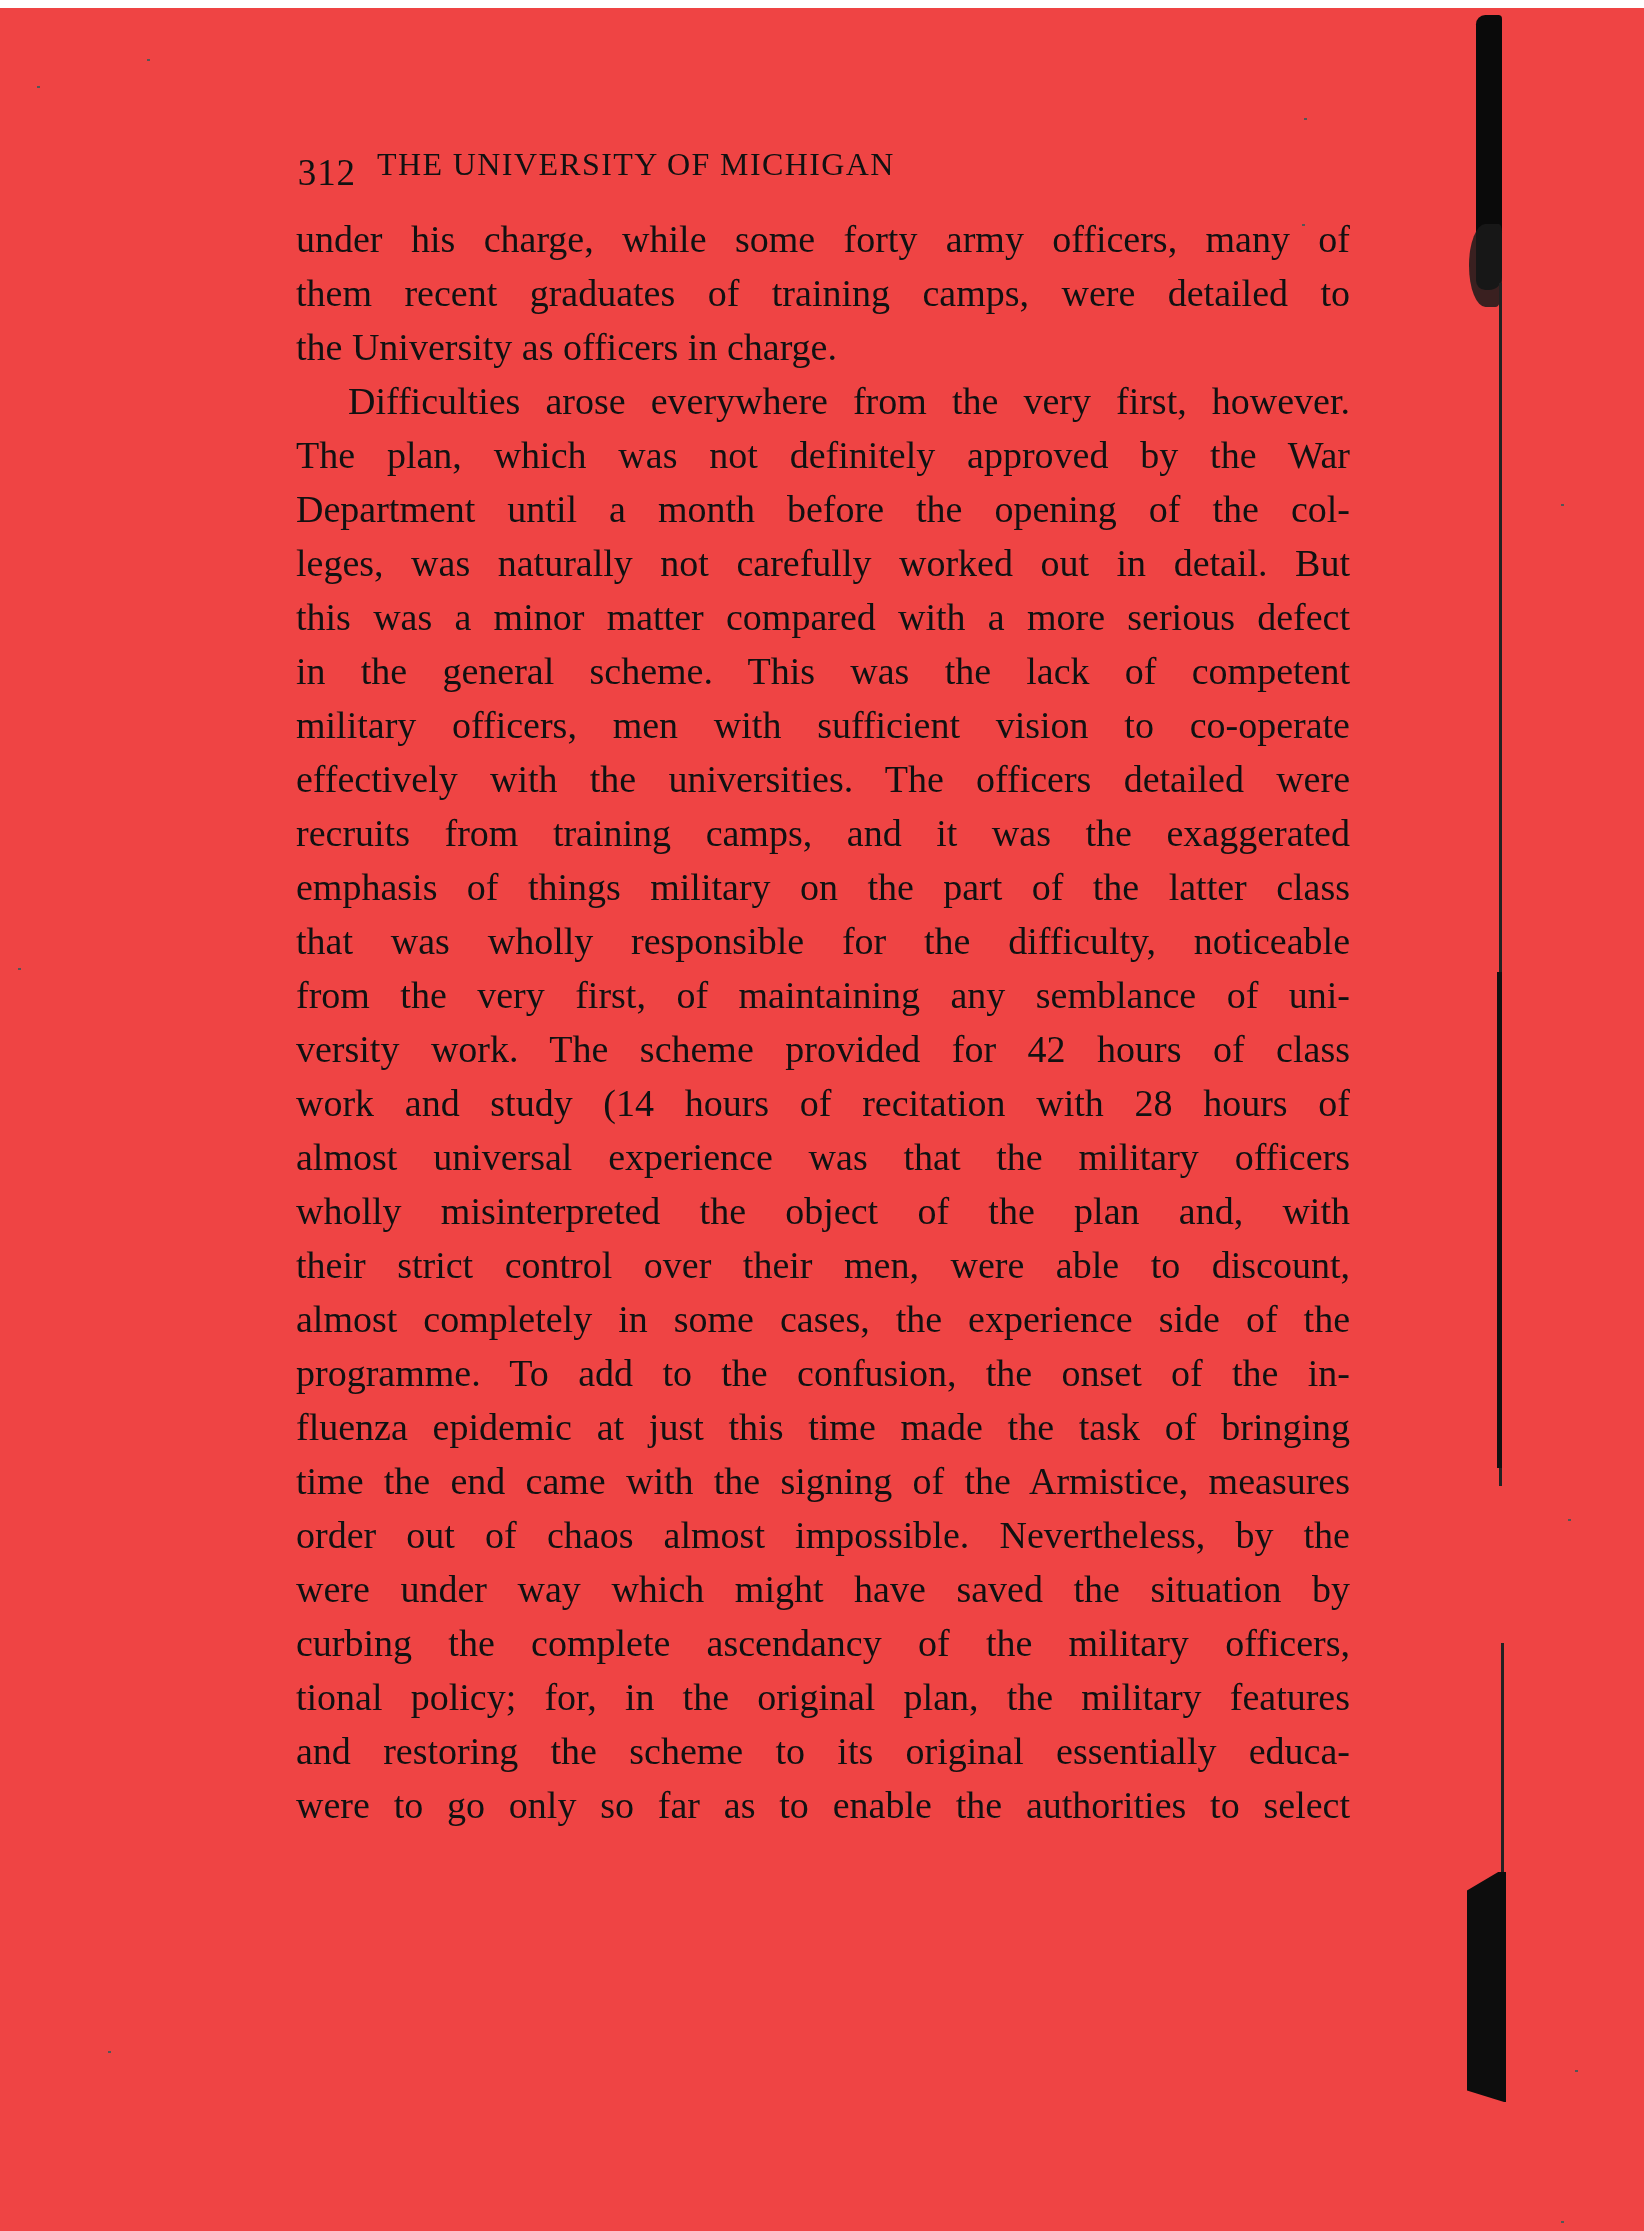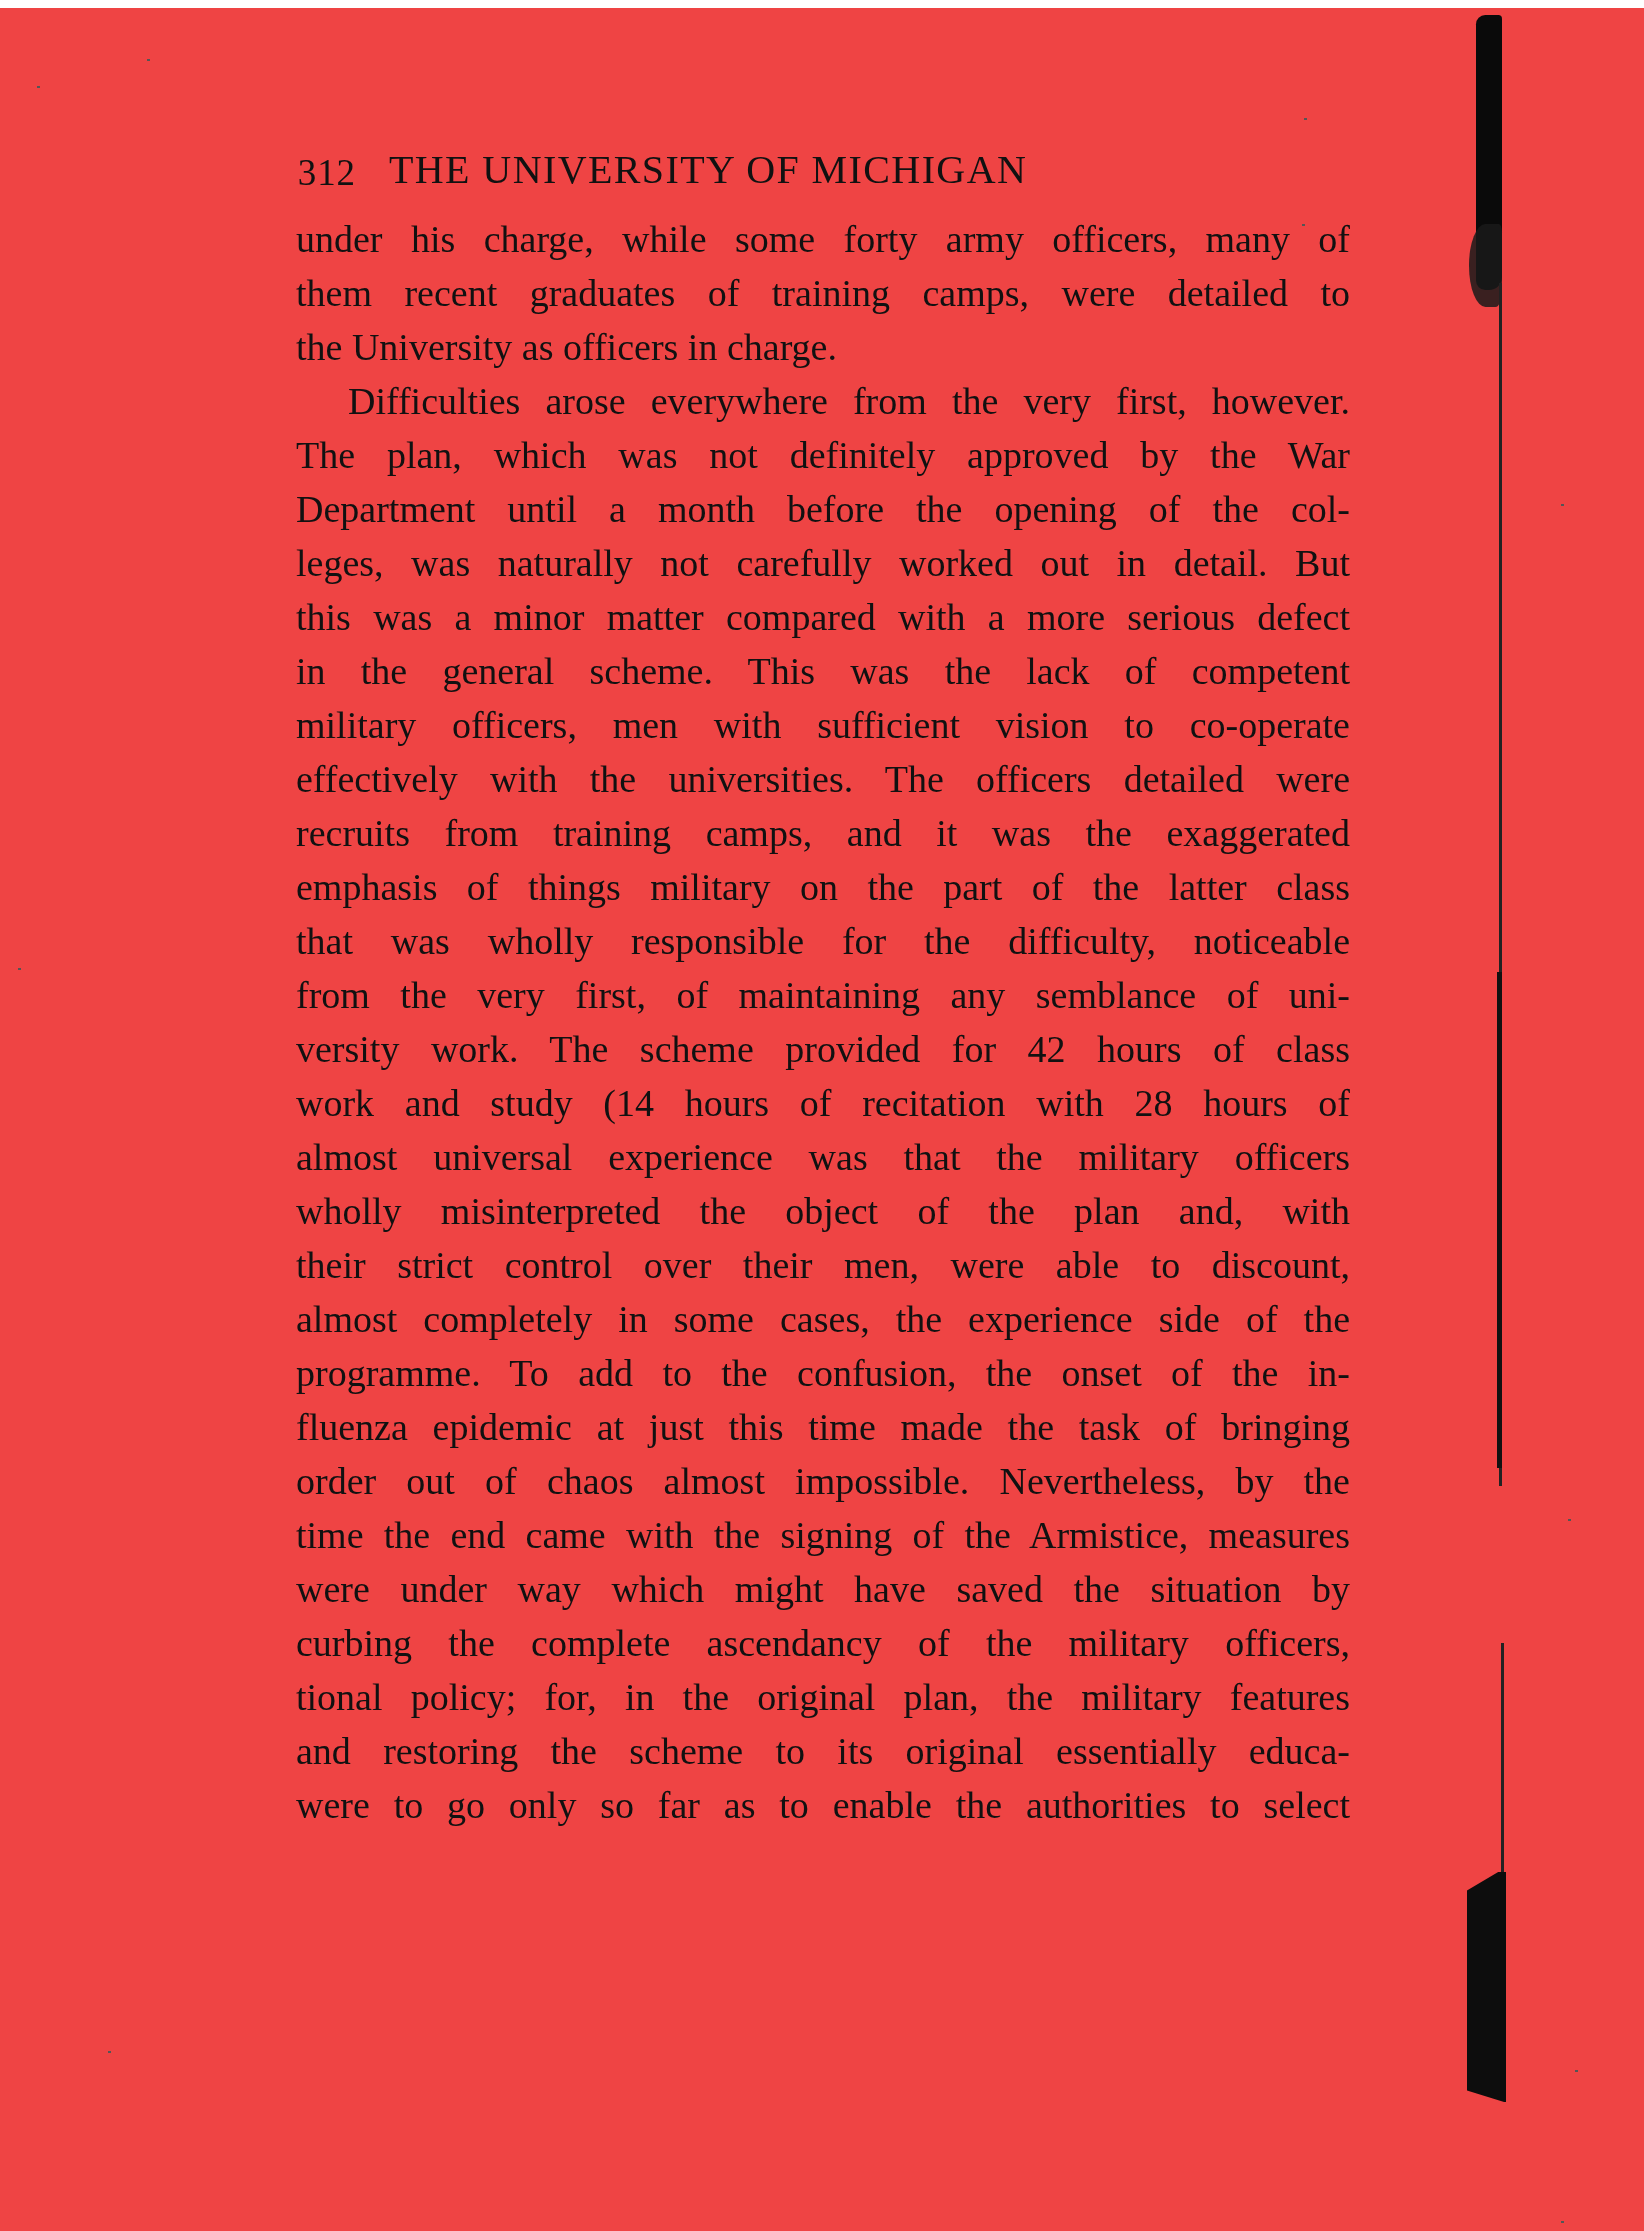--- a/index.html
+++ b/index.html
@@ -3,21 +3,21 @@
   <meta charset="utf-8">
   <style>
     html, body { margin: 0; padding: 0; background: #ffffff; }
     body { width: 1645px; height: 2232px; position: relative; overflow: hidden; }
     .page { position: absolute; left: 0; top: 8px; width: 1645px; height: 2232px; background: #ef4444; }
     .running-head {
       position: absolute; left: 296px; top: 136px; width: 1054px; height: 55px;
       font-family: "Liberation Serif", "DejaVu Serif", serif; color: #111;
     }
     .page-number { position: absolute; left: 1.8px; top: 7.3px; font-size: 37px; letter-spacing: 0.9px; }
-    .header-title { position: absolute; left: 81px; top: 1.8px; font-size: 40px; letter-spacing: 1.4px; margin-left: 12px; }
+    .header-title { position: absolute; left: 81px; top: 1.8px; font-size: 32px; letter-spacing: 1.4px; }
     .body-text {
       position: absolute; left: 296px; top: 204px; width: 1054px;
       font-family: "Liberation Serif", "DejaVu Serif", serif;
       font-size: 38px; line-height: 54px; color: #111;
     }
     .line { display: block; height: 54px; white-space: nowrap; text-align: justify; text-align-last: justify; }
     .line.last { text-align-last: left; }
     .line.indent { padding-left: 52px; }
     .scan-bar-top { position: absolute; left: 1476px; top: 7.3px; width: 26px; height: 275px; background: #0a0a0a; border-radius: 9.2px 3.7px 13px 9.2px; }
     .scan-bar-top2 { position: absolute; left: 1469px; top: 216px; width: 33px; height: 83px; background: #1a1a1a; border-radius: 50% 10% 20% 50%; opacity: .85; }
@@ -54,22 +54,22 @@
     <span class="line">that was wholly responsible for the difficulty, noticeable</span>
     <span class="line">from the very first, of maintaining any semblance of uni-</span>
     <span class="line">versity work.  The scheme provided for 42 hours of class</span>
     <span class="line">work and study (14 hours of recitation with 28 hours of</span>
     <span class="line">almost universal experience was that the military officers</span>
     <span class="line">wholly misinterpreted the object of the plan and, with</span>
     <span class="line">their strict control over their men, were able to discount,</span>
     <span class="line">almost completely in some cases, the experience side of the</span>
     <span class="line">programme.  To add to the confusion, the onset of the in-</span>
     <span class="line">fluenza epidemic at just this time made the task of bringing</span>
+    <span class="line">time the end came with the signing of the Armistice, measures</span>
     <span class="line">order out of chaos almost impossible.  Nevertheless, by the</span>
-    <span class="line">time the end came with the signing of the Armistice, measures</span>
     <span class="line">were under way which might have saved the situation by</span>
     <span class="line">curbing the complete ascendancy of the military officers,</span>
     <span class="line">tional policy; for, in the original plan, the military features</span>
     <span class="line">and restoring the scheme to its original essentially educa-</span>
     <span class="line">were to go only so far as to enable the authorities to select</span>
   </div>
 
   <div class="scan-bar-top"></div>
   <div class="scan-bar-top2"></div>
   <div class="scan-line"></div>

